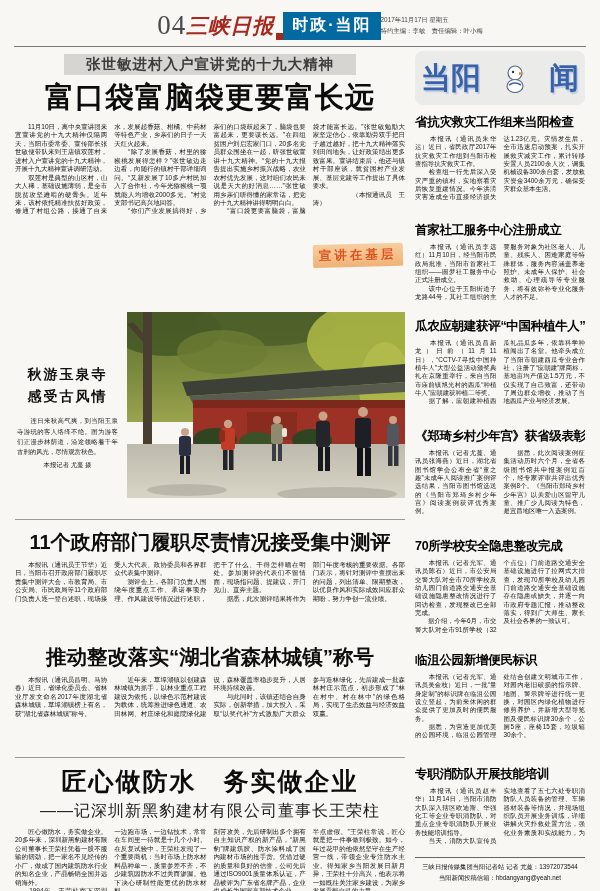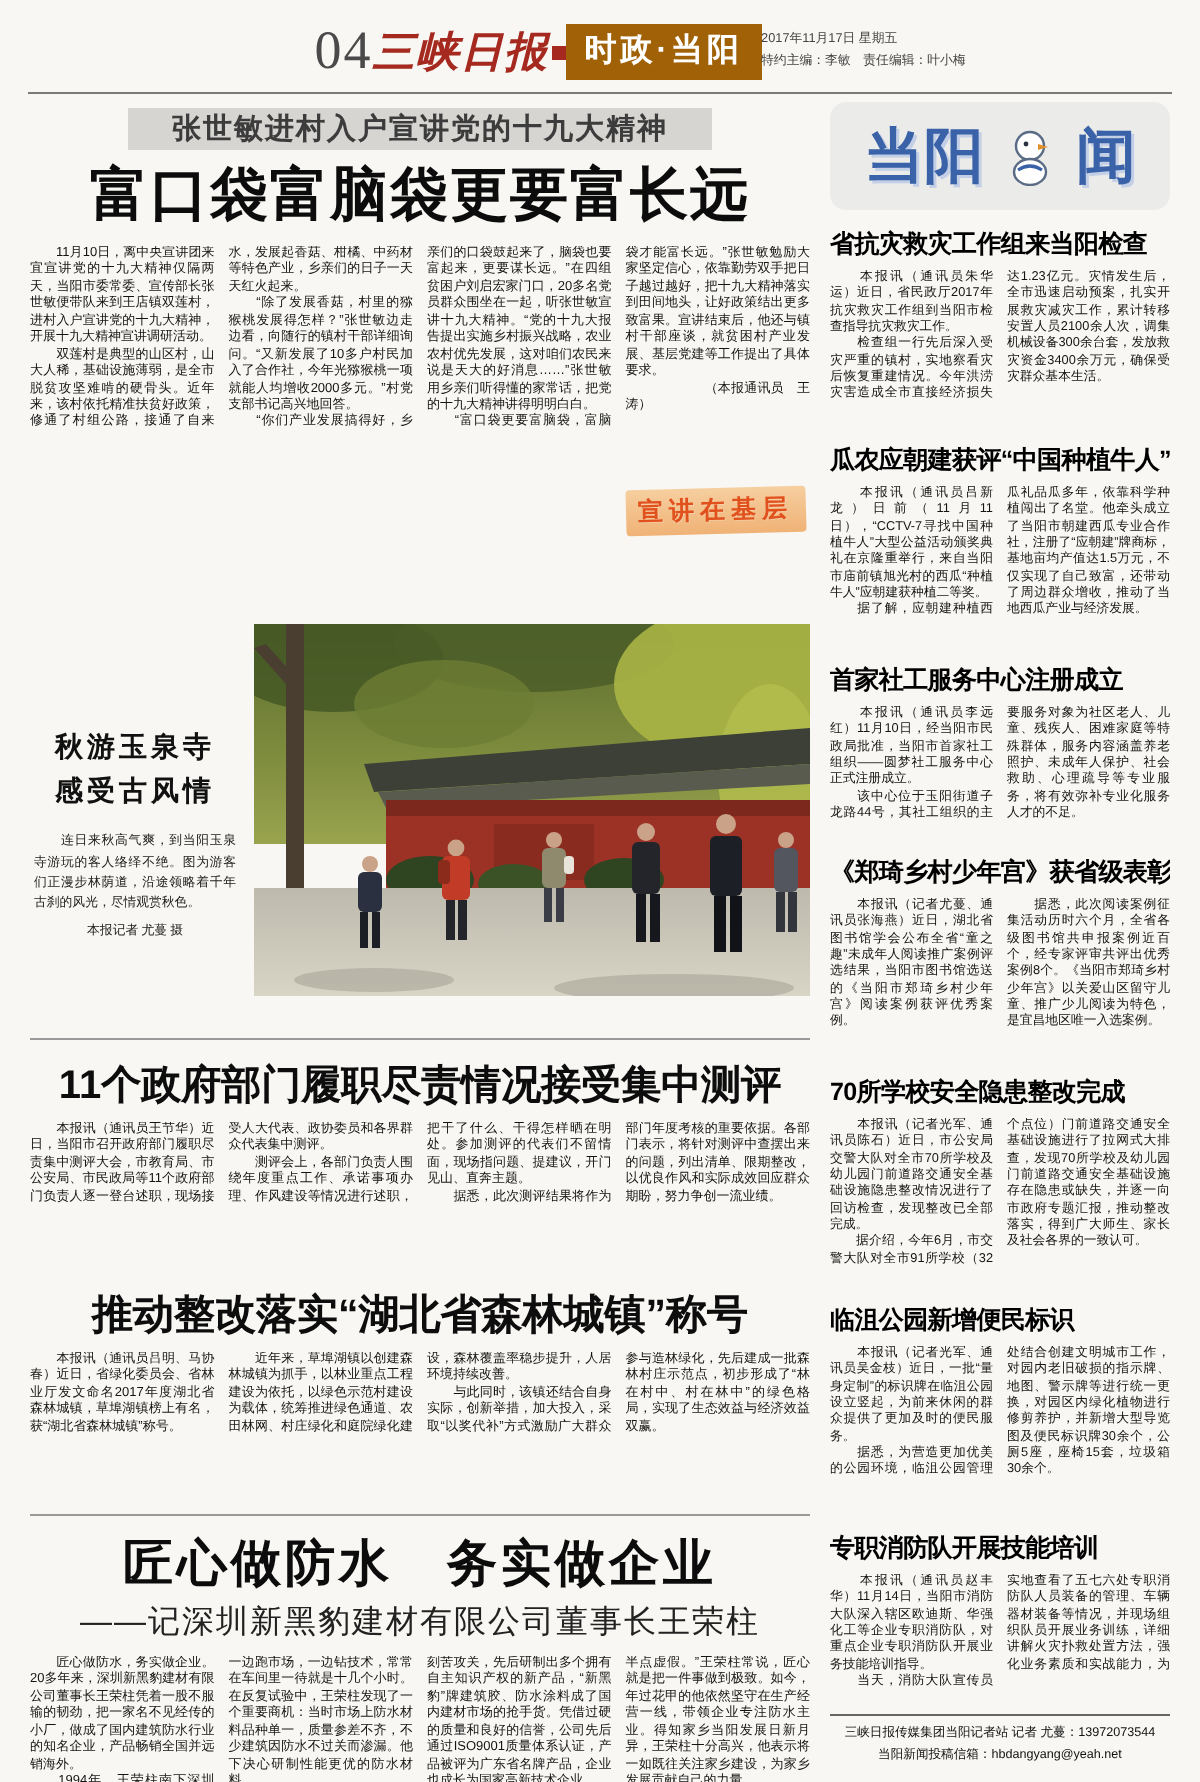--- a/index.html
+++ b/index.html
@@ -6,25 +6,25 @@
   html,body { background:#e9e7e2; }
   .page {
     width:600px; height:891px; margin:0 auto; position:relative;
     background:#f8f7f3; overflow:hidden; color:#1a1a1a;
     font-family:"Liberation Sans", sans-serif;
   }
   
   .header { padding:10px 14px 0 14px; }
   .header-row { display:flex; align-items:center; justify-content:center; gap:0; margin-left:40px; }
   .page-num { font-size:27px; color:#4a4a4a; letter-spacing:1px; font-family:"Liberation Serif",serif; }
-  .masthead-wrap { display:flex; align-items:center; gap:2px; }
+  .masthead-wrap { display:flex; align-items:flex-end; gap:2px; }
   .masthead { font-family:"Liberation Serif",serif; font-weight:bold; font-style:italic;
     font-size:21px; color:#a5291f; letter-spacing:1px; }
   .seal { width:7px; height:7px; background:#a5291f; margin-top:1px; }
-  .section-box { background:#a16207; color:#fff; font-weight:bold; font-size:16px;
+  .section-box { background:#0369a1; color:#fff; font-weight:bold; font-size:16px;
     padding:3px 9px 4px 9px; letter-spacing:2px; }
   .header-meta { font-size:6.4px; color:#444; line-height:1.7; }
   .header-rule { border-top:1.5px solid #7a7a7a; margin-top:5px; }
   
   .content { display:flex; gap:10px; padding:0 15px; }
   .left-zone { width:390px; flex:0 0 390px; }
   .right-zone { flex:1; min-width:0; }
   
   .body-sm { font-size:6.5px; line-height:1.3; text-align:justify; color:#141414;
     white-space:pre-line; overflow:hidden; column-gap:7px; }
@@ -57,21 +57,21 @@
   .a3-title { text-align:center; font-weight:900; font-size:20.5px; color:#0d0d0d; margin-top:10px; }
   .a3-body { column-count:4; height:72px; margin-top:5px; }
   
   .a4-block { border-top:1px solid #9a9a9a; margin-top:9px; padding-top:7px; }
   .a4-title { text-align:center; font-weight:900; font-size:25px; letter-spacing:2px; color:#0c0c0c; }
   .a4-subtitle { text-align:center; font-size:16px; color:#222; margin-top:3px; letter-spacing:1px; }
   .a4-body { column-count:4; height:124px; margin-top:6px; position:relative; }
   .a4-logo { position:absolute; right:0; bottom:0; width:106px; height:52px; background:#f8f7f3; }
   
   .sb-logo { background:#ebebe9; border-radius:8px; height:54px; margin-top:4px;
-    display:flex; align-items:center; justify-content:center; gap:11px; }
+    display:flex; align-items:center; justify-content:center; gap:22px; }
   .sb-logo .char { font-size:30px; font-weight:900; color:#3a62a8;
     text-shadow:1.5px 1.5px 0 #c3cfe6; }
   .sb-art { margin-top:9px; }
   .sb-title { font-size:12.5px; font-weight:900; text-align:left; letter-spacing:-0.3px;
     white-space:nowrap; overflow:hidden; color:#000; }
   .sb-body { column-count:2; column-gap:7px; font-size:6.4px; line-height:1.3;
     text-align:justify; white-space:pre-line; overflow:hidden; margin-top:4px; color:#141414; }
   .h-a1 { height:78px; } .h-a2 { height:80px; } .h-a3 { height:66px; }
   .h-a4 { height:80px; } .h-a5 { height:84px; } .h-a6 { height:84px; } .h-a7 { height:62px; }
   .sb-footer { border-top:1px solid #666; margin-top:8px; padding-top:4px;
@@ -259,32 +259,32 @@
         <span class="char">闻</span>
       </div>
 
       <div class="sb-art">
         <div class="sb-title">省抗灾救灾工作组来当阳检查</div>
         <div class="sb-body h-a1">　　本报讯（通讯员朱华运）近日，省民政厅2017年抗灾救灾工作组到当阳市检查指导抗灾救灾工作。
 　　检查组一行先后深入受灾严重的镇村，实地察看灾后恢复重建情况。今年洪涝灾害造成全市直接经济损失达1.23亿元。灾情发生后，全市迅速启动预案，扎实开展救灾减灾工作，累计转移安置人员2100余人次，调集机械设备300余台套，发放救灾资金3400余万元，确保受灾群众基本生活。</div>
       </div>
 
       <div class="sb-art">
+        <div class="sb-title">首家社工服务中心注册成立</div>
+        <div class="sb-body h-a3">　　本报讯（通讯员李远红）11月10日，经当阳市民政局批准，当阳市首家社工组织——圆梦社工服务中心正式注册成立。
+　　该中心位于玉阳街道子龙路44号，其社工组织的主要服务对象为社区老人、儿童、残疾人、困难家庭等特殊群体，服务内容涵盖养老照护、未成年人保护、社会救助、心理疏导等专业服务，将有效弥补专业化服务人才的不足。</div>
+      </div>
+
+      <div class="sb-art">
         <div class="sb-title">瓜农应朝建获评“中国种植牛人”</div>
         <div class="sb-body h-a2">　　本报讯（通讯员吕新龙）日前（11月11日），“CCTV-7寻找中国种植牛人”大型公益活动颁奖典礼在京隆重举行，来自当阳市庙前镇旭光村的西瓜“种植牛人”应朝建获种植二等奖。
 　　据了解，应朝建种植西瓜礼品瓜多年，依靠科学种植闯出了名堂。他牵头成立了当阳市朝建西瓜专业合作社，注册了“应朝建”牌商标，基地亩均产值达1.5万元，不仅实现了自己致富，还带动了周边群众增收，推动了当地西瓜产业与经济发展。</div>
       </div>
 
       <div class="sb-art">
-        <div class="sb-title">首家社工服务中心注册成立</div>
-        <div class="sb-body h-a3">　　本报讯（通讯员李远红）11月10日，经当阳市民政局批准，当阳市首家社工组织——圆梦社工服务中心正式注册成立。
-　　该中心位于玉阳街道子龙路44号，其社工组织的主要服务对象为社区老人、儿童、残疾人、困难家庭等特殊群体，服务内容涵盖养老照护、未成年人保护、社会救助、心理疏导等专业服务，将有效弥补专业化服务人才的不足。</div>
-      </div>
-
-      <div class="sb-art">
         <div class="sb-title">《郑琦乡村少年宫》获省级表彰</div>
         <div class="sb-body h-a4">　　本报讯（记者尤蔓、通讯员张海燕）近日，湖北省图书馆学会公布全省“童之趣”未成年人阅读推广案例评选结果，当阳市图书馆选送的《当阳市郑琦乡村少年宫》阅读案例获评优秀案例。
 　　据悉，此次阅读案例征集活动历时六个月，全省各级图书馆共申报案例近百个，经专家评审共评出优秀案例8个。《当阳市郑琦乡村少年宫》以关爱山区留守儿童、推广少儿阅读为特色，是宜昌地区唯一入选案例。</div>
       </div>
 
       <div class="sb-art">
         <div class="sb-title">70所学校安全隐患整改完成</div>
         <div class="sb-body h-a5">　　本报讯（记者光军、通讯员陈石）近日，市公安局交警大队对全市70所学校及幼儿园门前道路交通安全基础设施隐患整改情况进行了回访检查，发现整改已全部完成。
 　　据介绍，今年6月，市交警大队对全市91所学校（32个点位）门前道路交通安全基础设施进行了拉网式大排查，发现70所学校及幼儿园门前道路交通安全基础设施存在隐患或缺失，并逐一向市政府专题汇报，推动整改落实，得到广大师生、家长及社会各界的一致认可。</div>
       </div>

